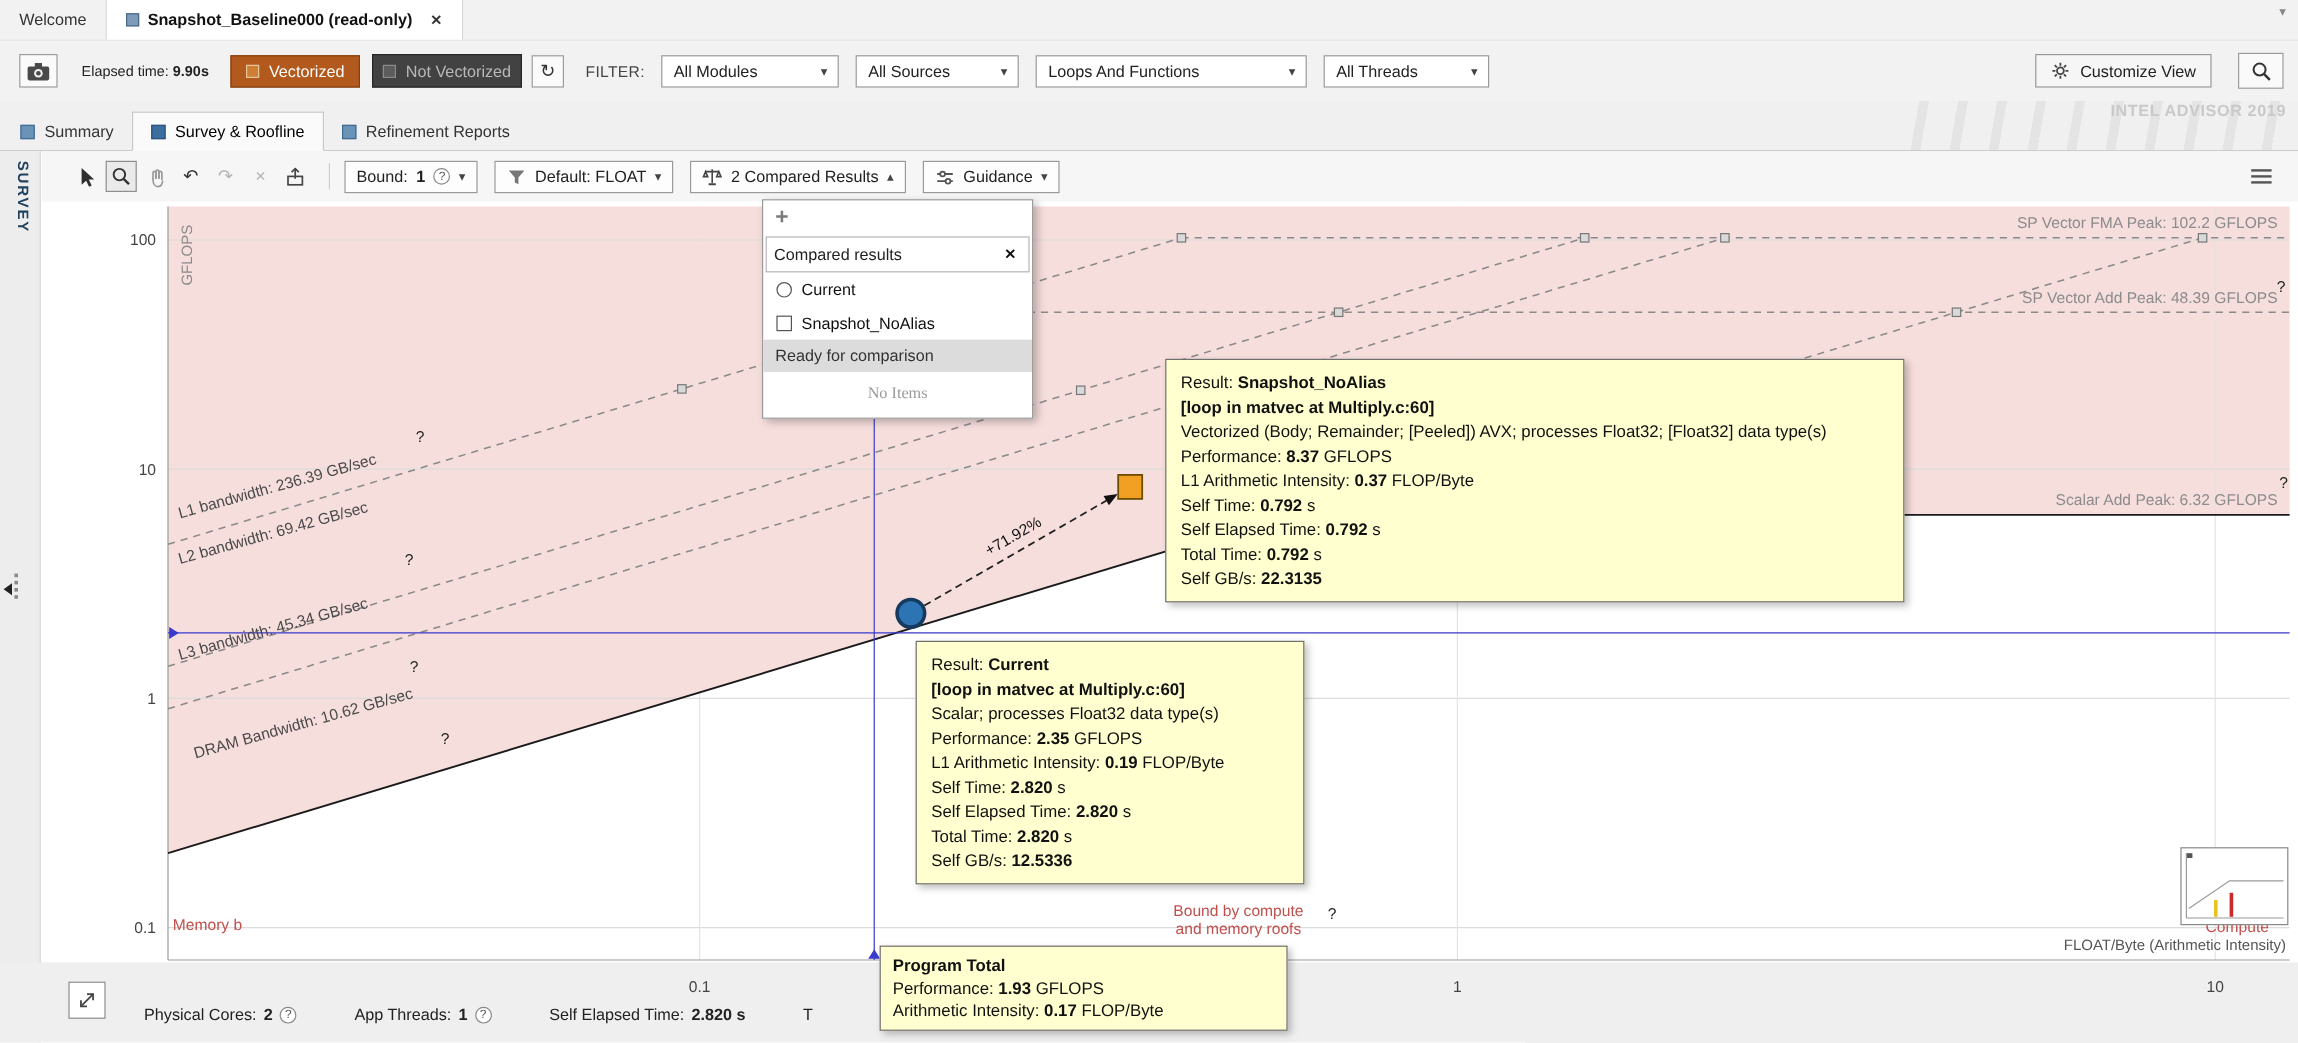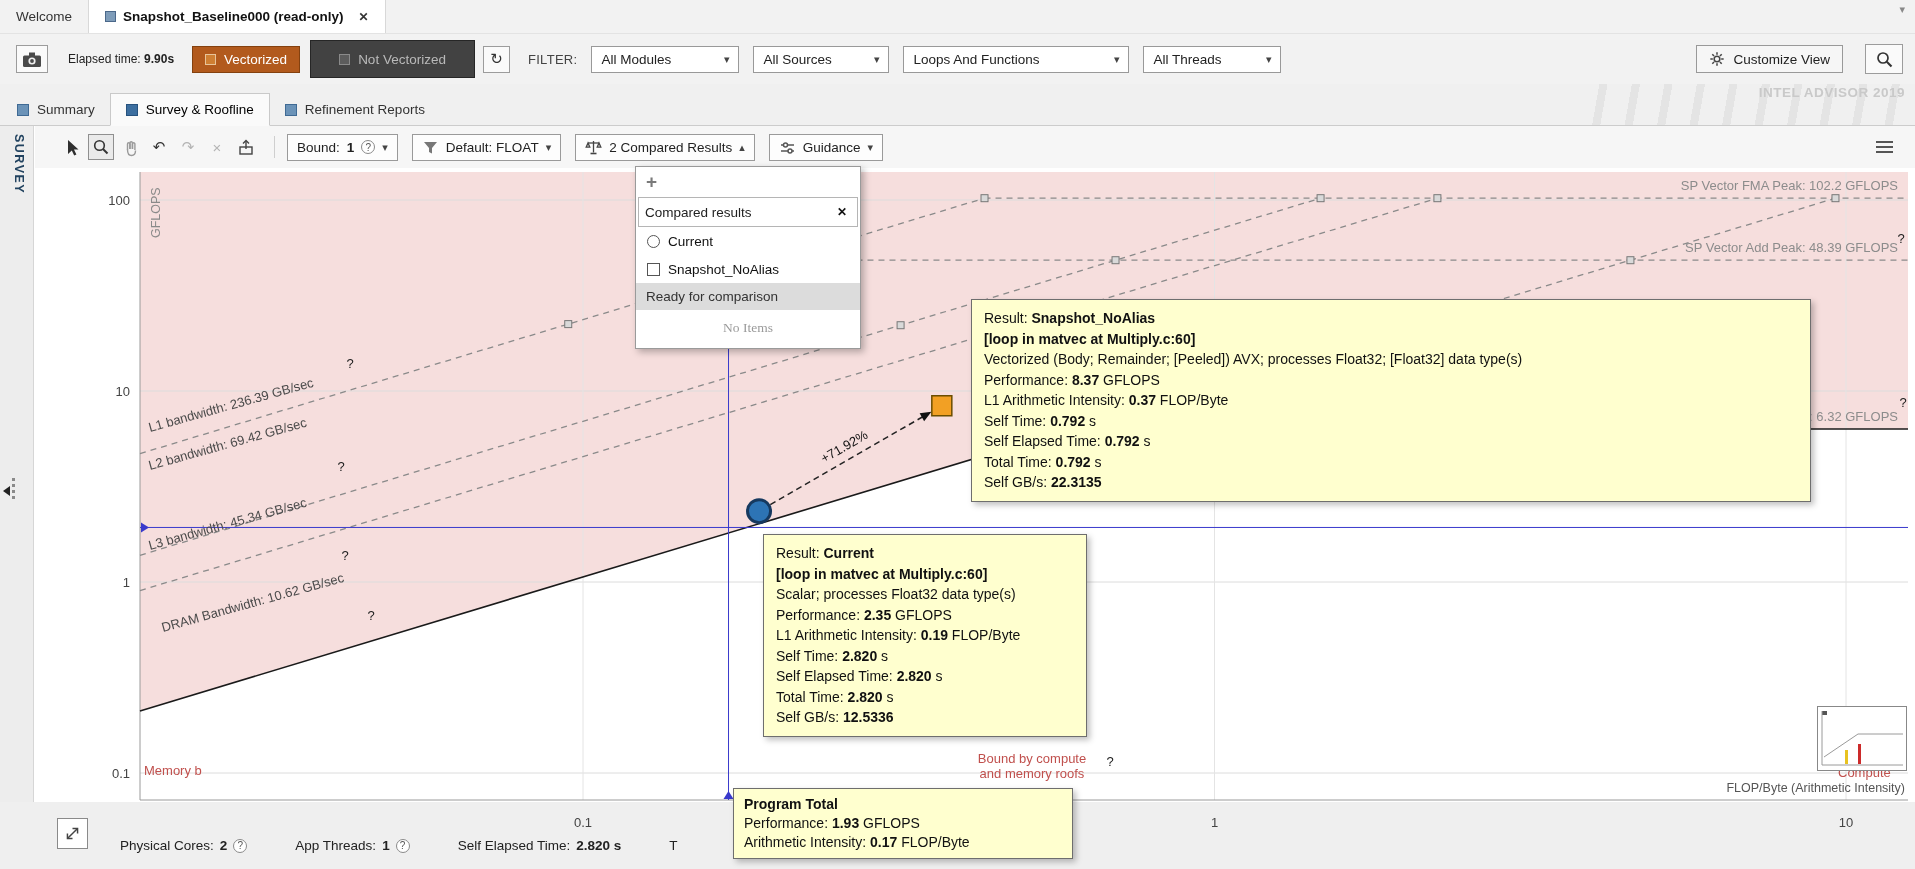--- a/index.html
+++ b/index.html
@@ -15,21 +15,21 @@
   .tab-close{font-weight:bold;color:#333;margin-left:8px;font-size:12px;}
   .corner-caret{margin-left:auto;color:#888;font-size:11px;padding:3px 10px 0 0;}
 
   
   .toolbar{position:absolute;left:0;top:34px;right:0;height:50px;background:#f2f2f2;display:flex;align-items:center;padding:0 12px 0 16px;z-index:0;}
   .tb-btn{height:28px;border:1px solid #9c9c9c;background:#fafafa;display:flex;align-items:center;justify-content:center;cursor:pointer;}
   .cam{width:32px;}
   .elapsed{margin-left:20px;font-size:12px;color:#222;white-space:nowrap;}
   .vec{margin-left:18px;height:27px;background:#b25a1d;border:1px solid #84410f;color:#fff;display:flex;align-items:center;gap:8px;padding:0 12px;font-size:13.5px;cursor:pointer;}
   .vec .box{width:11px;height:11px;border:1px solid #e8c49a;background:#cf7f33;}
-  .nvec{margin-left:10px;height:38px;background:#424242;border:1px solid #262626;color:#b9b9b9;display:flex;align-items:center;gap:8px;padding:0 28px;font-size:13.5px;cursor:pointer;}
+  .nvec{margin-left:10px;height:28px;background:#424242;border:1px solid #262626;color:#b9b9b9;display:flex;align-items:center;gap:8px;padding:0 8px;font-size:13.5px;cursor:pointer;}
   .nvec .box{width:11px;height:11px;border:1px solid #8a8a8a;background:#5c5c5c;}
   .refresh{margin-left:8px;width:27px;height:27px;font-size:15px;color:#333;}
   .filter-label{margin-left:18px;font-size:13px;color:#444;letter-spacing:.3px;}
   .dd{margin-left:14px;height:27px;border:1px solid #999;background:#fff;display:flex;align-items:center;justify-content:space-between;padding:0 9px;font-size:13.5px;color:#222;cursor:pointer;}
   .dd .caret{color:#444;font-size:11px;margin-left:10px;}
   .w1{width:148px}.w2{width:136px}.w3{width:226px}.w4{width:138px}
   .tb-spacer{flex:1;}
   .customize{height:28px;border:1px solid #999;background:#f6f6f6;display:flex;align-items:center;gap:8px;padding:0 12px;font-size:13.5px;color:#222;cursor:pointer;}
   .search{margin-left:22px;width:38px;height:30px;}
 
@@ -81,21 +81,21 @@
   .cmp-title{height:30px;display:flex;align-items:center;justify-content:space-between;border:1px solid #b5b5b5;margin:0 2px;padding:0 6px;color:#222;}
   .cmp-close{width:18px;height:18px;display:flex;align-items:center;justify-content:center;font-weight:bold;font-size:12px;color:#111;cursor:pointer;}
   .cmp-item{height:28px;display:flex;align-items:center;gap:8px;padding:0 11px;color:#111;cursor:pointer;}
   .radio{width:13px;height:13px;border:1.5px solid #555;border-radius:50%;background:#fff;display:inline-block;}
   .checkbox{width:13px;height:13px;border:1.5px solid #555;background:#fff;display:inline-block;}
   .cmp-status{background:#dcdcdc;color:#333;padding:6px 10px;}
   .cmp-empty{color:#9a9a9a;text-align:center;padding:10px 0 12px 0;font-family:Liberation Serif, serif;}
 
   
   .tip{position:absolute;background:#ffffcf;border:1px solid #6e6e6e;box-shadow:3px 3px 6px rgba(0,0,0,.25);padding:8px 12px;font-size:14px;color:#111;z-index:8;line-height:20.5px;}
-  #tip-noalias{left:971px;top:299px;width:840px;}
+  #tip-noalias{left:971px;top:299px;width:616px;}
   #tip-current{left:763px;top:534px;width:324px;}
   #tip-program{left:733px;top:788px;width:340px;z-index:9;line-height:19px;padding:6px 10px;}
 
   
   .bottom-bar{position:absolute;left:0;top:802px;right:0;height:67px;background:#efefef;z-index:0;}
   .fit-btn{position:absolute;left:57px;top:16px;width:31px;height:31px;border:1px solid #8a8a8a;background:#fff;display:flex;align-items:center;justify-content:center;cursor:pointer;}
   .status-items{position:absolute;left:120px;top:36px;display:flex;gap:48px;font-size:13.5px;color:#222;align-items:center;}
   .st-item{display:flex;align-items:center;gap:6px;white-space:nowrap;}
 </style>
 </head>
@@ -387,21 +387,21 @@
       <text x="1846" y="827" text-anchor="middle" font-size="13" fill="#444" font-family="Liberation Sans, sans-serif">10</text>
       <text x="160" y="238" transform="rotate(-90 160 238)" font-size="12.5" fill="#8a8a8a" font-family="Liberation Sans, sans-serif">GFLOPS</text>
     </svg>
 
   <div class="ann" id="ann-mem">Memory b</div>
   <div class="ann" id="ann-bound">
     <div>Bound by compute</div>
     <div>and memory roofs</div>
   </div>
   <div class="ann" id="ann-comp">Compute</div>
-  <div id="xlabel">FLOP/Byte (Arithmetic Intensity)</div>
+  <div id="xlabel">FLOAT/Byte (Arithmetic Intensity)</div>
 
   <div id="minimap">
     <svg width="88" height="63" viewBox="0 0 88 63">
       <rect x="4" y="4" width="5" height="4" fill="#555"></rect>
       <g stroke="#9a9a9a" stroke-width="1" fill="none">
         <line x1="4" y1="4" x2="4" y2="58"></line>
           <line x1="4" y1="58" x2="85" y2="58"></line>
         <polyline points="6,50 40,27 85,27"></polyline>
       </g>
       <rect x="27" y="43" width="3" height="14" fill="#e8c220"></rect>

